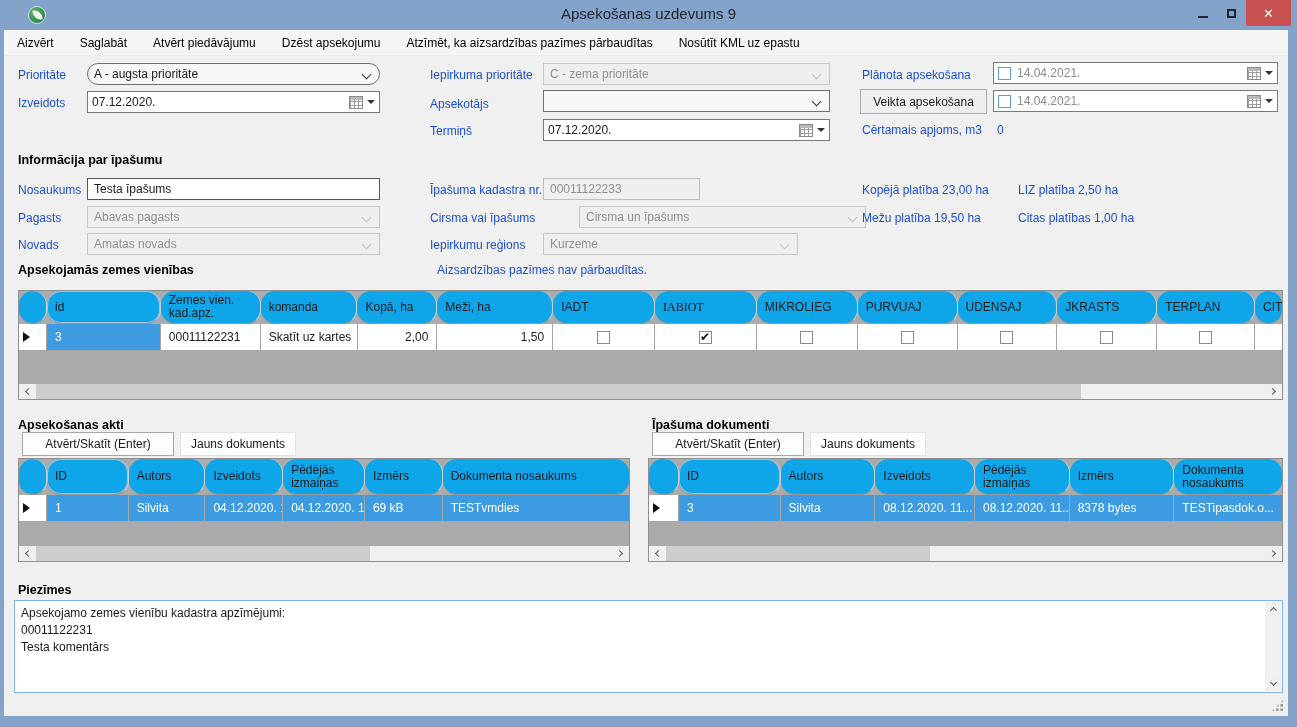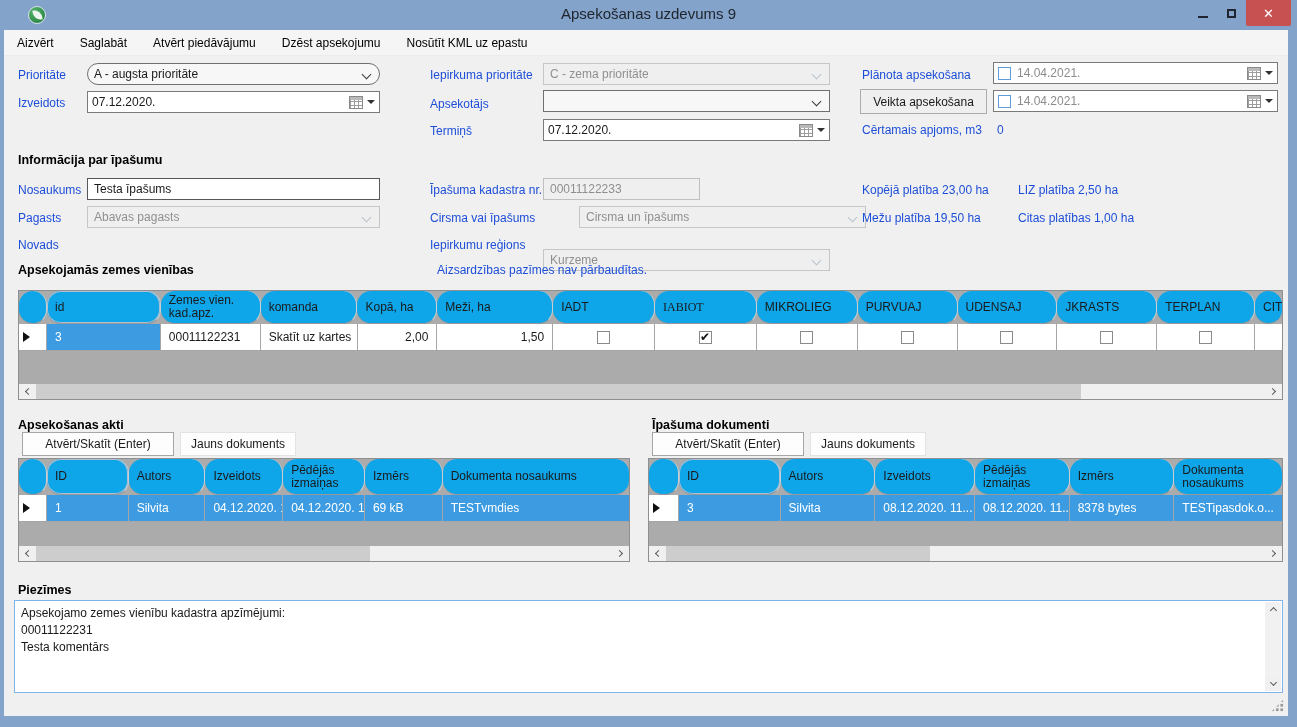--- a/index.html
+++ b/index.html
@@ -133,20 +133,21 @@
     <div class="wbtn-close">
         <span>✕</span>
       </div>
   </div>
 
   <div class="menubar">
     <div class="menu-item">Aizvērt</div>
     <div class="menu-item">Saglabāt</div>
     <div class="menu-item">Atvērt piedāvājumu</div>
     <div class="menu-item">Dzēst apsekojumu</div>
+    <div class="menu-item">Atzīmēt, ka aizsardzības pazīmes pārbaudītas</div>
     <div class="menu-item">Nosūtīt KML uz epastu</div>
   </div>
 
   <div class="lbl" style="left:18px; top:68px;">Prioritāte</div>
   <div class="combo" style="left:87px; top:63px; width:293px;border-radius:11px;">
     <span>A - augsta prioritāte</span>
     <span class="chev"></span>
   </div>
   <div class="lbl" style="left:18px; top:96px;">Izveidots</div>
   <div class="datefld" style="left:87px; top:91px; width:293px;">
@@ -209,22 +210,26 @@
   </div>
   <div class="lbl" style="left:430px; top:211px;">Cirsma vai īpašums</div>
   <div class="combo disabled" style="left:543px; top:206px; width:287px;margin-left:36px;">
     <span>Cirsma un īpašums</span>
     <span class="chev"></span>
   </div>
   <div class="lbl" style="left:862px; top:211px;">Mežu platība 19,50 ha</div>
   <div class="lbl" style="left:1018px; top:211px;">Citas platības 1,00 ha</div>
 
   <div class="lbl" style="left:18px; top:238px;">Novads</div>
+  <div class="combo disabled" style="left:87px; top:233px; width:293px;">
+    <span>Amatas novads</span>
+    <span class="chev"></span>
+  </div>
   <div class="lbl" style="left:430px; top:238px;">Iepirkumu reģions</div>
-  <div class="combo disabled" style="left:543px; top:233px; width:287px;margin-top:16px;">
+  <div class="combo disabled" style="left:543px; top:233px; width:255px;">
     <span>Kurzeme</span>
     <span class="chev"></span>
   </div>
 
   <div class="heading" style="left:18px; top:263px;">Apsekojamās zemes vienības</div>
   <div class="lbl" style="left:437px; top:263px;">Aizsardzības pazīmes nav pārbaudītas.</div>
 
   <div class="grid" style="left:18px; top:290px; width:1265px; height:110px;">
     <div class="grow" style="height:33px;">
       <div class="gh" style="width:28px;"></div>

